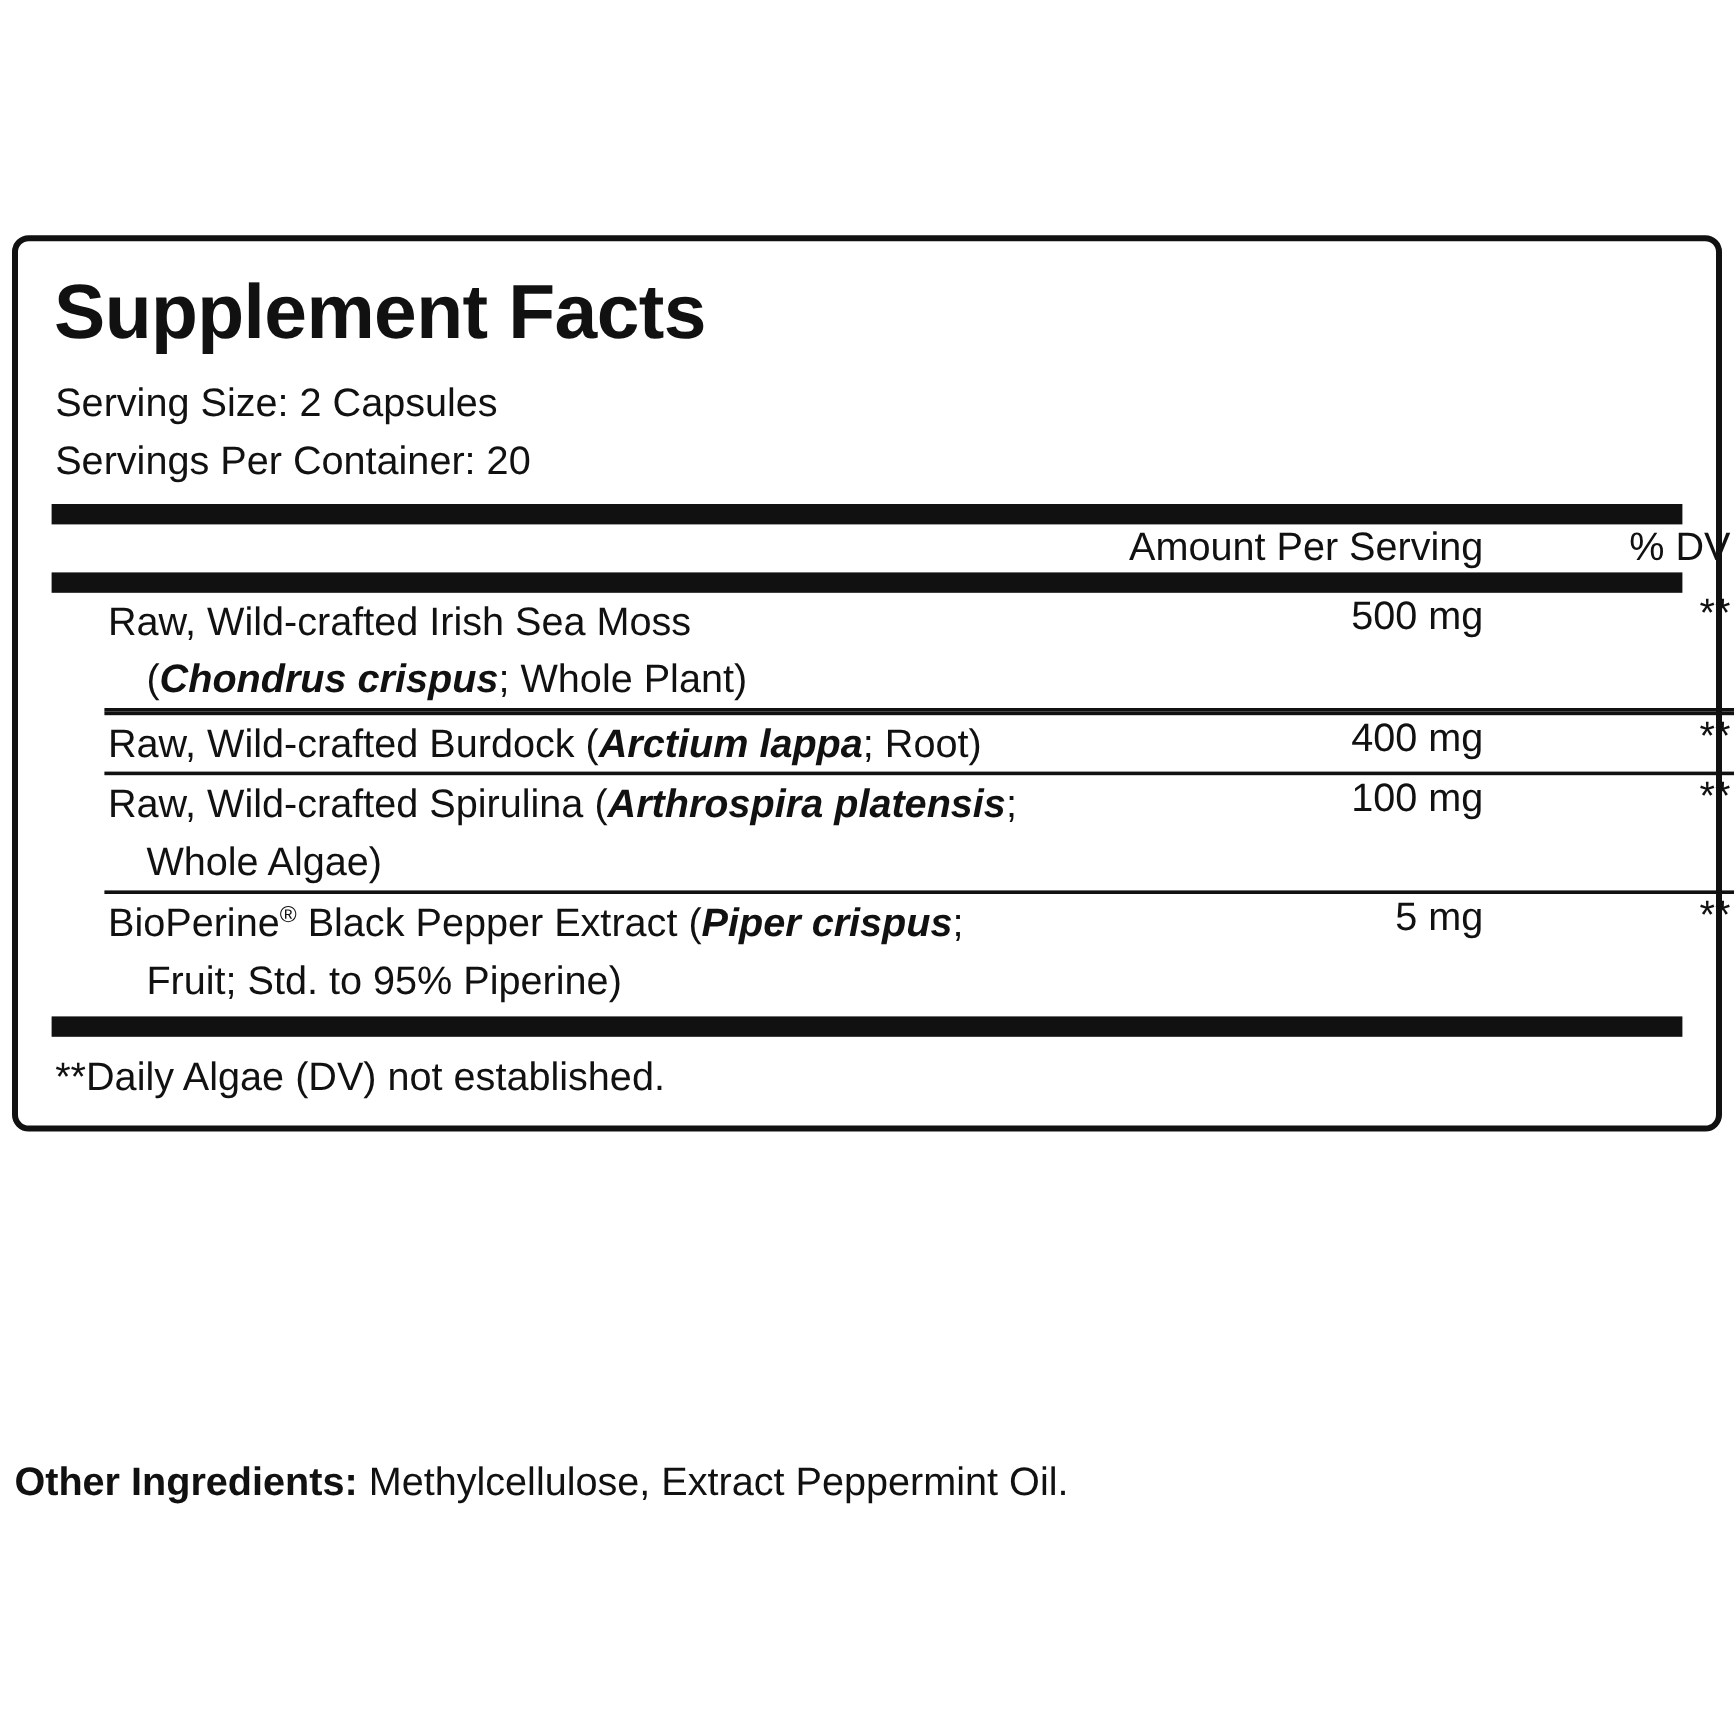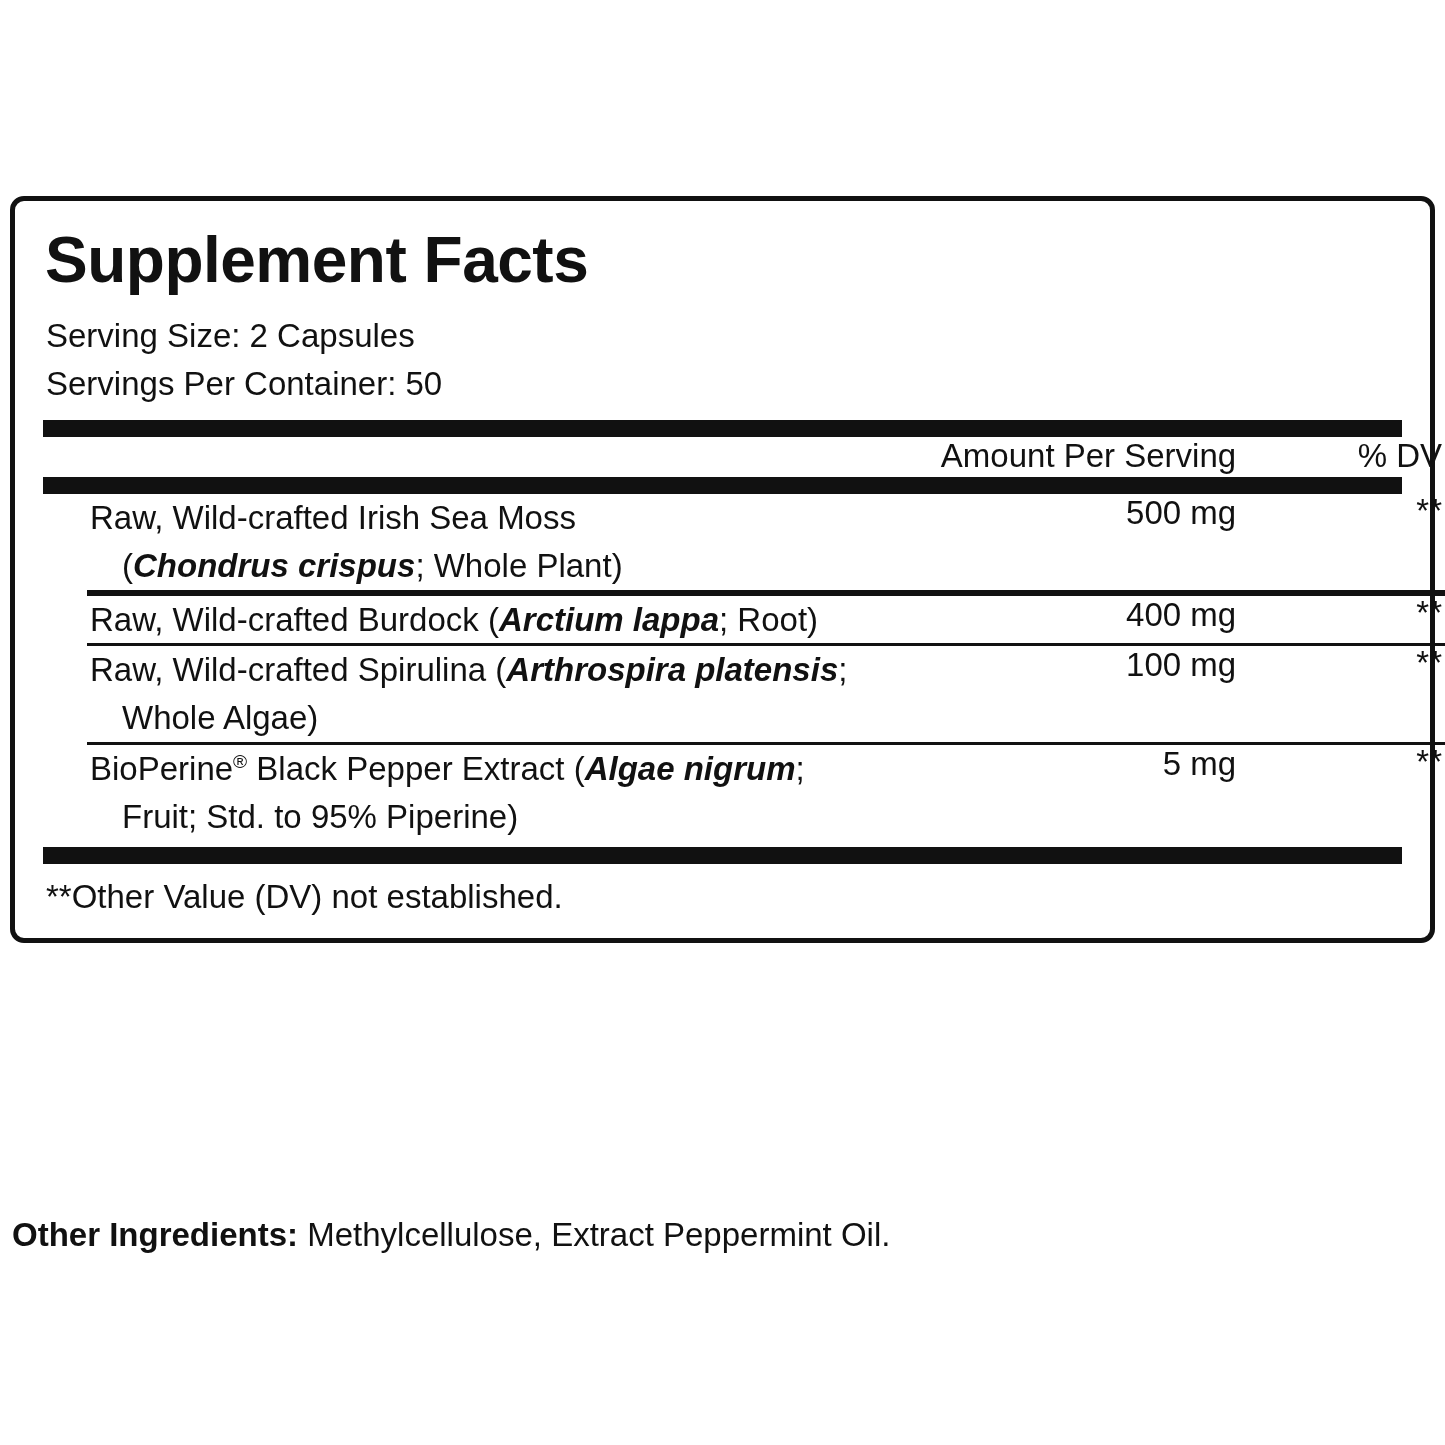--- a/index.html
+++ b/index.html
@@ -124,21 +124,21 @@
 </head>
 <body>
 
 <div class="page">
 
   <div class="panel">
 
     <div class="title">Supplement Facts</div>
 
     <div class="serving-line">Serving Size: 2 Capsules</div>
-    <div class="serving-line">Servings Per Container: 50</div>
+    <div class="serving-line">Servings Per Container: 20</div>
 
     <div class="rule-thick"></div>
 
     <table class="facts">
       <colgroup>
         <col class="col-name">
         <col class="col-amt">
         <col class="col-dv">
       </colgroup>
       <tbody>
@@ -202,33 +202,33 @@
           <td class="ing-dv">**</td>
         </tr>
         <tr class="sep">
             <td colspan="3">
               <div class="line"></div>
             </td>
           </tr>
 
         <tr class="ing-row">
           <td class="ing-name">
-            <span>BioPerine<sup class="reg">®</sup> Black Pepper Extract (</span><i>Algae nigrum</i><span>;</span>
+            <span>BioPerine<sup class="reg">®</sup> Black Pepper Extract (</span><i>Piper crispus</i><span>;</span>
             <span class="ing-indent">Fruit; Std. to 95% Piperine)</span>
           </td>
           <td class="ing-amt">5 mg</td>
           <td class="ing-dv">**</td>
         </tr>
 
       </tbody>
     </table>
 
     <div class="rule-thick" style="margin-top:6px"></div>
 
-    <div class="footnote">**Other Value (DV) not established.</div>
+    <div class="footnote">**Daily Algae (DV) not established.</div>
 
   </div>
 
   <div class="other">
     <b>Other Ingredients:</b>
     <span>Methylcellulose, Extract Peppermint Oil.</span>
   </div>
 
 </div>
 

